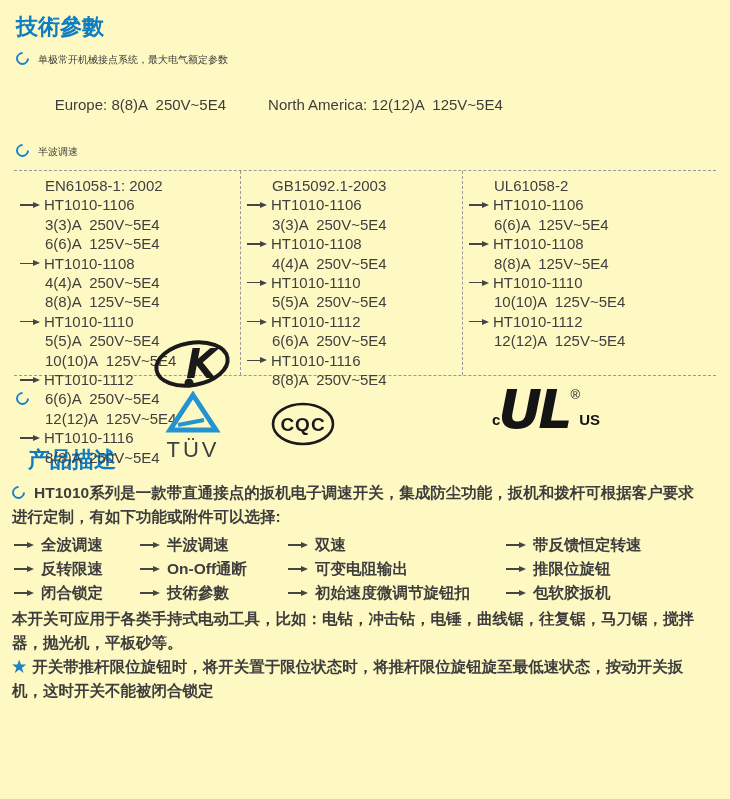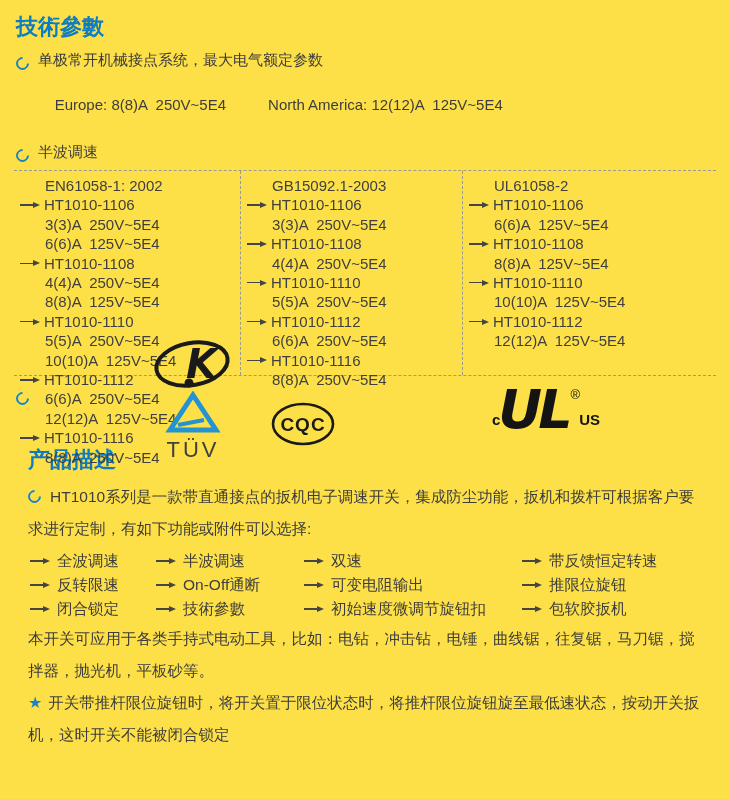--- a/index.html
+++ b/index.html
@@ -1,37 +1,37 @@
 <!DOCTYPE html>
 <html><head>
 <meta charset="utf-8">
 <style>
   html,body { margin:0; padding:0; background:#fff; }
   .page {
     position:relative; width:730px; height:799px; overflow:hidden;
-    background:#fde047; color:#3d3d3d;
+    background:#fef9c3; color:#3d3d3d;
     font-family:"Liberation Sans", sans-serif;
   }
   .section-title {
     color:#0e7cc1; font-weight:bold; font-size:22px;
     margin:0; padding:0;
   }
   #title-tech { margin:12px 0 8px 16px; }
   #title-desc { margin:40px 0 6px 28px; }
 
   
   .arc {
     display:inline-block; width:13px; height:13px; box-sizing:border-box;
     border:2.5px solid #1b84c6; border-radius:50%;
     border-top-color:transparent; transform:rotate(45deg);
     flex:0 0 13px;
   }
   .arc.inline { vertical-align:-1px; margin-right:9px; }
 
-  .b-row { display:flex; align-items:flex-end; gap:9px; font-size:15px; line-height:20px; }
+  .b-row { display:flex; align-items:flex-start; gap:9px; font-size:10px; line-height:20px; }
   .b-row .arc { margin-top:2px; }
   #bullet-electrical { margin:6px 0 2px 16px; }
   #ratings-line { margin:2px 0 2px 38px; font-size:15px; line-height:22px; white-space:pre-wrap; }
   #ratings-line .na { margin-left:42px; }
   #bullet-cert { margin:4px 0 0 16px; }
   #table-note { margin:14px 0 0 16px; }
 
   
   .cert-table {
     position:relative; margin:8px 0 0 14px; width:702px; height:206px;
@@ -67,21 +67,21 @@
   .cul-c  { font-size:15px; font-weight:bold; margin:0 -2px 3px 0; }
   .cul-ul {
     font-size:54px; font-weight:900; font-style:italic;
     letter-spacing:-4px; line-height:0.85;
     font-family:"DejaVu Sans", sans-serif;
   }
   .cul-reg { font-size:13px; align-self:flex-start; margin:-2px 0 0 2px; }
   .cul-us { font-size:15px; font-weight:bold; margin:0 0 3px -1px; }
 
   
-  .desc-block { margin:0 22px 0 28px; font-size:15.5px; line-height:32px; }
+  .desc-block { margin:0 22px 0 12px; font-size:15.5px; line-height:24px;font-weight:bold; }
   #intro-para { margin-top:8px; }
   .features {
     display:grid; grid-template-columns:126px 148px 218px auto;
     margin:4px 0 2px 2px;
   }
   .feature-cell { display:flex; align-items:center; height:24px; font-size:15.5px; }
   .feature-cell .arrow { margin-left:0; margin-right:7px; }
   #apps-para { margin-top:2px; }
   #star-para { margin-top:2px; }
   .star { color:#1b84c6; font-size:16px; margin-right:6px; }

